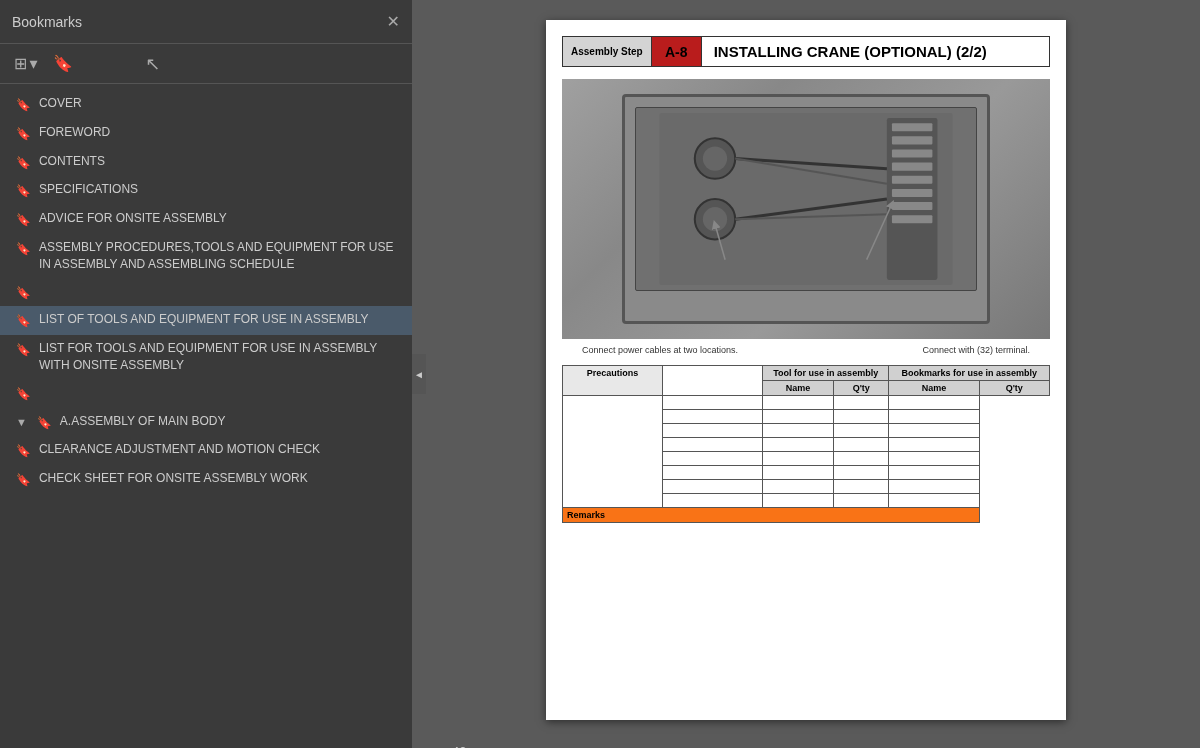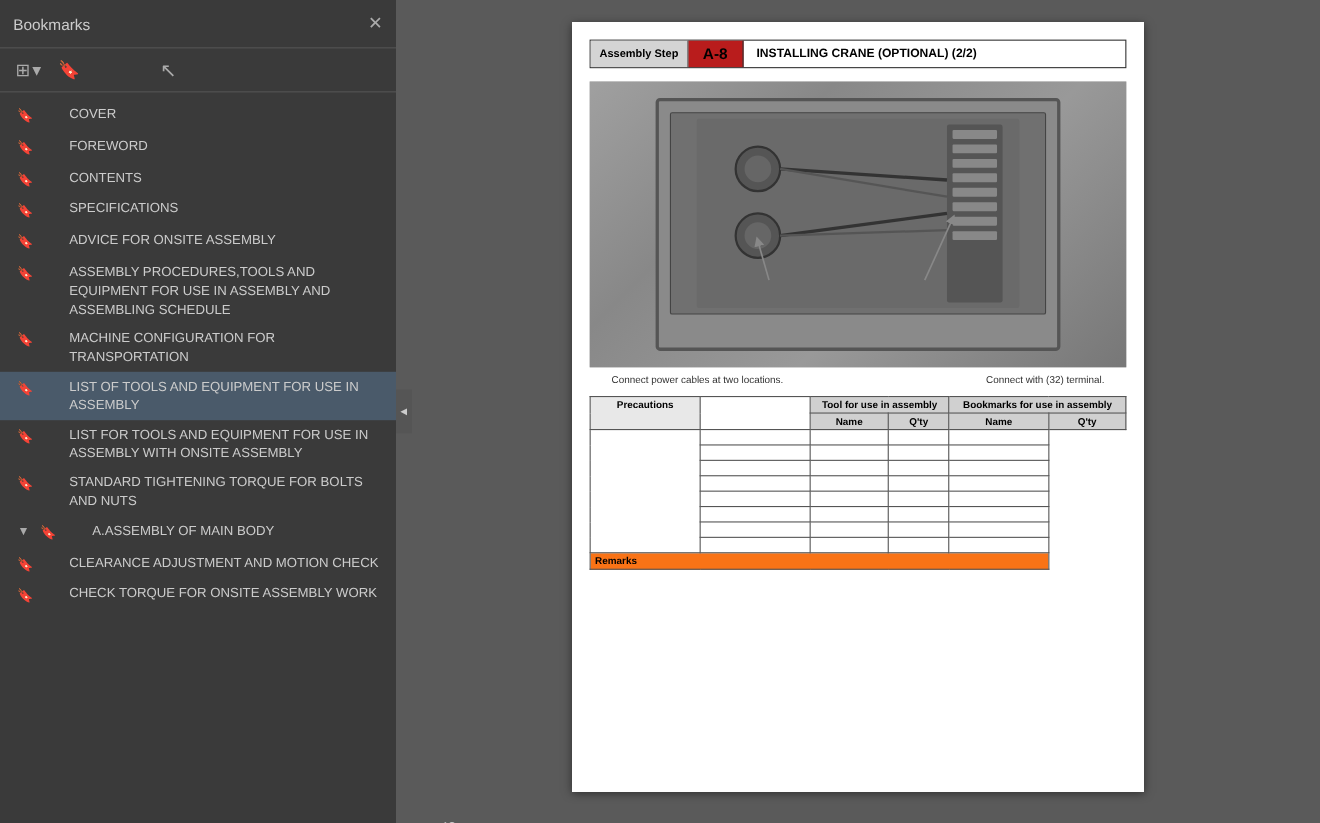--- a/index.html
+++ b/index.html
@@ -7,21 +7,21 @@
       width: 1200px;
       height: 748px;
       display: flex;
       font-family: Arial, sans-serif;
       background: #3c3c3c;
       overflow: hidden;
     }
 
     
     #bookmarks-panel {
-      width: 360px;
+      width: 412px;
       height: 748px;
       background: #3a3a3a;
       display: flex;
       flex-direction: column;
       flex-shrink: 0;
     }
 
     #bookmarks-header {
       display: flex;
       align-items: center;
@@ -91,21 +91,20 @@
       flex-shrink: 0;
       margin-top: 2px;
       color: #888;
       font-size: 12px;
     }
 
     .bookmark-text {
       color: #ccc;
       font-size: 12px;
       line-height: 1.4;
-      margin-left: 24px;
     }
 
     .expand-arrow {
       color: #aaa;
       font-size: 11px;
       flex-shrink: 0;
       margin-top: 2px;
       margin-right: 2px;
     }
 
@@ -155,21 +154,21 @@
       font-size: 14px;
       font-weight: bold;
       display: flex;
       align-items: center;
       justify-content: center;
       border-right: 1px solid #333;
       min-width: 50px;
     }
 
     .step-title {
-      font-size: 11px;
+      font-size: 15px;
       font-weight: bold;
       padding: 6px 12px;
       display: flex;
       align-items: center;
     }
 
     .instruction-text {
       font-size: 12px;
       margin-bottom: 10px;
       padding-left: 4px;
@@ -344,46 +343,44 @@
         <div class="bookmark-item">
           <span class="bookmark-icon">🔖</span>
           <span class="bookmark-text">ADVICE FOR ONSITE ASSEMBLY</span>
         </div>
         <div class="bookmark-item">
           <span class="bookmark-icon">🔖</span>
           <span class="bookmark-text">ASSEMBLY PROCEDURES,TOOLS AND EQUIPMENT FOR USE IN ASSEMBLY AND ASSEMBLING SCHEDULE</span>
         </div>
         <div class="bookmark-item">
           <span class="bookmark-icon">🔖</span>
-          <span class="bookmark-text">MACHINE CONFIGURATION FOR TRANSPORTATION</span>
         </div>
         <div class="bookmark-item active">
           <span class="bookmark-icon">🔖</span>
           <span class="bookmark-text">LIST OF TOOLS AND EQUIPMENT FOR USE IN ASSEMBLY</span>
         </div>
         <div class="bookmark-item">
           <span class="bookmark-icon">🔖</span>
           <span class="bookmark-text">LIST FOR TOOLS AND EQUIPMENT FOR USE IN ASSEMBLY WITH ONSITE ASSEMBLY</span>
         </div>
         <div class="bookmark-item">
           <span class="bookmark-icon">🔖</span>
-          <span class="bookmark-text">STANDARD TIGHTENING TORQUE FOR BOLTS AND NUTS</span>
         </div>
         <div class="bookmark-item">
           <span class="expand-arrow">▼</span>
           <span class="bookmark-icon">🔖</span>
           <span class="bookmark-text">A.ASSEMBLY OF MAIN BODY</span>
         </div>
         <div class="bookmark-item">
           <span class="bookmark-icon">🔖</span>
           <span class="bookmark-text">CLEARANCE ADJUSTMENT AND MOTION CHECK</span>
         </div>
         <div class="bookmark-item">
           <span class="bookmark-icon">🔖</span>
-          <span class="bookmark-text">CHECK TORQUE FOR ONSITE ASSEMBLY WORK</span>
+          <span class="bookmark-text">CHECK SHEET FOR ONSITE ASSEMBLY WORK</span>
         </div>
       </div>
   </div>
 
   <button class="panel-collapse-btn">◄</button>
 </div>
 
 <div id="document-panel">
   <div id="page-container">
 

